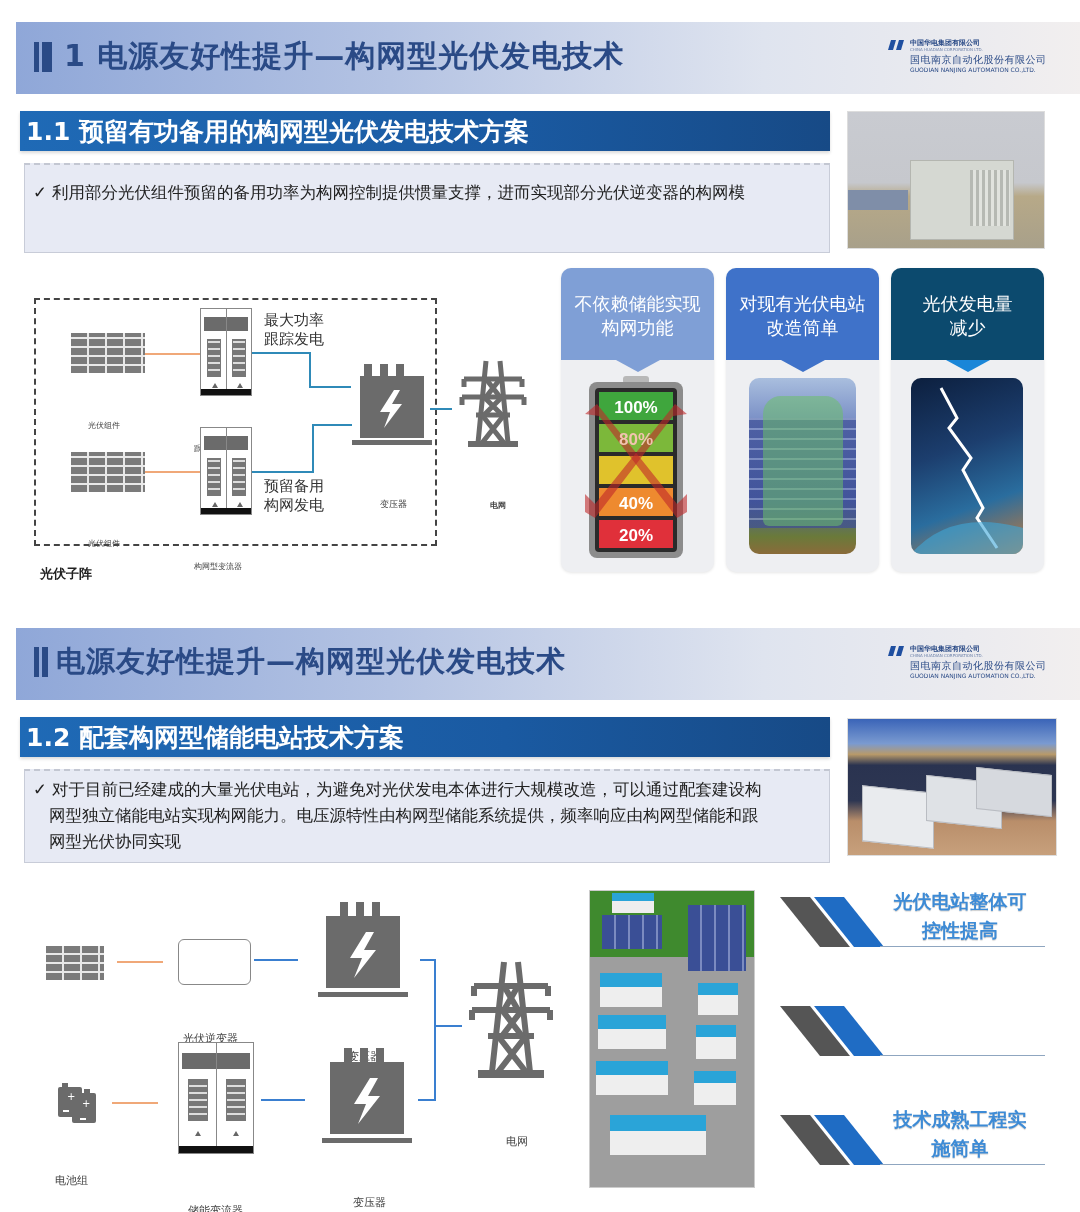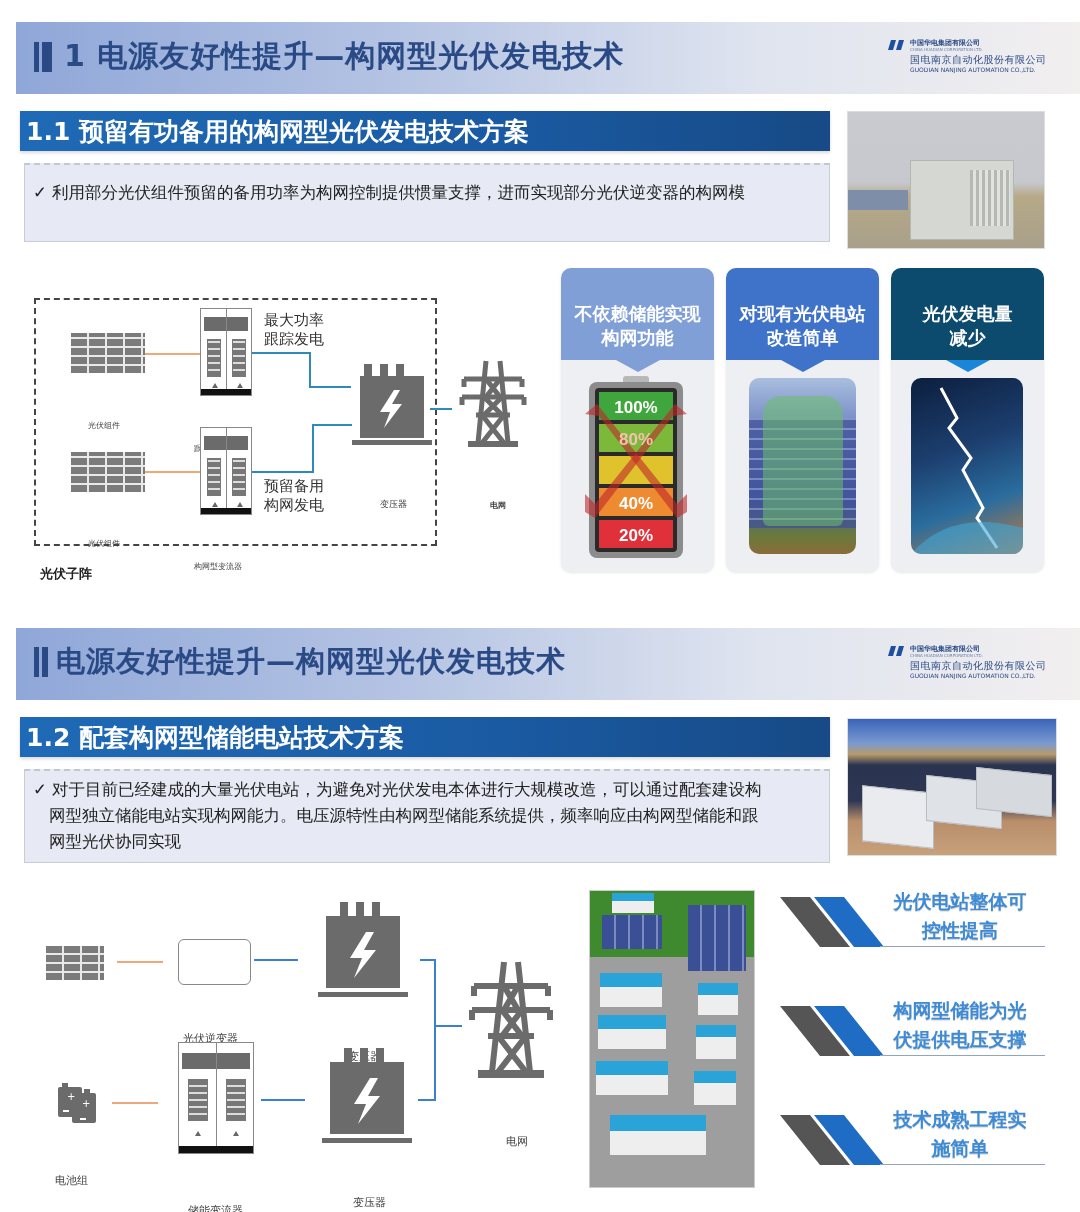--- a/index.html
+++ b/index.html
@@ -33,21 +33,21 @@
   .cab .top{position:absolute;left:3px;right:3px;top:8px;height:14px;background:#6b6b6b;}
   .cab .div{position:absolute;left:50%;top:0;bottom:0;width:1px;background:#888;}
   .cab .base{position:absolute;left:0;right:0;bottom:0;height:6px;background:#111;}
   .cab .slot{position:absolute;width:14px;height:38px;background:repeating-linear-gradient(0deg,#777 0 5px,#ddd 5px 7px);border:1px solid #777;}
   .cab .tri{position:absolute;width:0;height:0;border-left:3px solid transparent;border-right:3px solid transparent;border-bottom:5px solid #666;}
   .line-o{position:absolute;height:2px;background:#f0a878;}
   .line-b{position:absolute;background:#2f8ab8;}
   .line-b2{position:absolute;background:#3a7fd0;}
   
   .card{position:absolute;width:153px;height:304px;background:#eeeff2;border-radius:10px;box-shadow:0 1px 3px rgba(0,0,0,0.1);}
-  .card-head{position:absolute;left:0;top:0;width:153px;height:92px;border-radius:10px 10px 0 0;color:#fff;font-size:18px;font-weight:bold;text-align:center;line-height:24px;padding-top:34px;}
+  .card-head{position:absolute;left:0;top:0;width:153px;height:92px;border-radius:10px 10px 0 0;color:#fff;font-size:18px;font-weight:normal;text-align:center;line-height:24px;padding-top:24px;}
   .card-notch{position:absolute;left:50%;margin-left:-22px;top:92px;width:0;height:0;border-left:22px solid transparent;border-right:22px solid transparent;border-top:12px solid;}
   .card-img{position:absolute;border-radius:10px;overflow:hidden;}
   
   .adv{position:absolute;left:780px;width:270px;height:60px;}
   .adv-s1{position:absolute;left:0;top:10px;width:70px;height:50px;background:#555;clip-path:polygon(0 0,30px 0,70px 50px,40px 50px);}
   .adv-s2{position:absolute;left:34px;top:10px;width:70px;height:50px;background:#1f6cc4;clip-path:polygon(0 0,30px 0,70px 50px,40px 50px);}
   .adv-line{position:absolute;left:100px;top:59px;width:165px;height:1px;background:#8fa6c0;}
   .adv-text{position:absolute;left:100px;top:0;width:160px;text-align:center;font-size:19px;font-weight:bold;color:#3d8bd6;line-height:29px;text-shadow:0 1px 1px rgba(0,0,0,0.2);}
 </style>
 </head>
@@ -68,21 +68,21 @@
     <div class="logo-small2">CHINA HUADIAN CORPORATION LTD.</div>
     <div class="logo-cn">国电南京自动化股份有限公司</div>
     <div class="logo-en">GUODIAN NANJING AUTOMATION CO.,LTD.</div>
   </div>
 </div>
 
 <div class="sec" style="top:111px;">
   <div class="sec-title">1.1 预留有功备用的构网型光伏发电技术方案</div>
 </div>
 
-<div class="box" style="top:163px;height:79px;">
+<div class="box" style="top:163px;height:90px;">
   <div class="box-text" style="top:12px;">
     <span>✓</span>
     <span>利用部分光伏组件预留的备用功率为构网控制提供惯量支撑，进而实现部分光伏逆变器的构网模</span>
   </div>
 </div>
 
 <div class="photo" style="left:847px;top:111px;width:198px;height:138px;background:linear-gradient(180deg,#c9cbd1 0%,#c6c8cd 52%,#b7a988 62%,#a8a08a 100%);">
   <div class="abs" style="left:0;top:78px;width:60px;height:20px;background:#7f8ea8;"></div>
   <div class="abs" style="left:62px;top:48px;width:104px;height:80px;background:#d5d8d2;border:1px solid #b4b6b0;"></div>
   <div class="abs" style="left:122px;top:58px;width:40px;height:56px;background:repeating-linear-gradient(90deg,#b6b9b3 0 3px,#e1e3de 3px 6px);"></div>
@@ -340,24 +340,20 @@
     <div class="adv-s2"></div>
   <div class="adv-text">
       <div>光伏电站整体可</div>
       <div>控性提高</div>
     </div>
   <div class="adv-line"></div>
 </div>
 <div class="adv" style="top:996px;">
   <div class="adv-s1"></div>
     <div class="adv-s2"></div>
-  <div class="adv-text">
-      <div>构网型储能为光</div>
-      <div>伏提供电压支撑</div>
-    </div>
   <div class="adv-line"></div>
 </div>
 <div class="adv" style="top:1105px;">
   <div class="adv-s1"></div>
     <div class="adv-s2"></div>
   <div class="adv-text">
       <div>技术成熟工程实</div>
       <div>施简单</div>
     </div>
   <div class="adv-line"></div>

